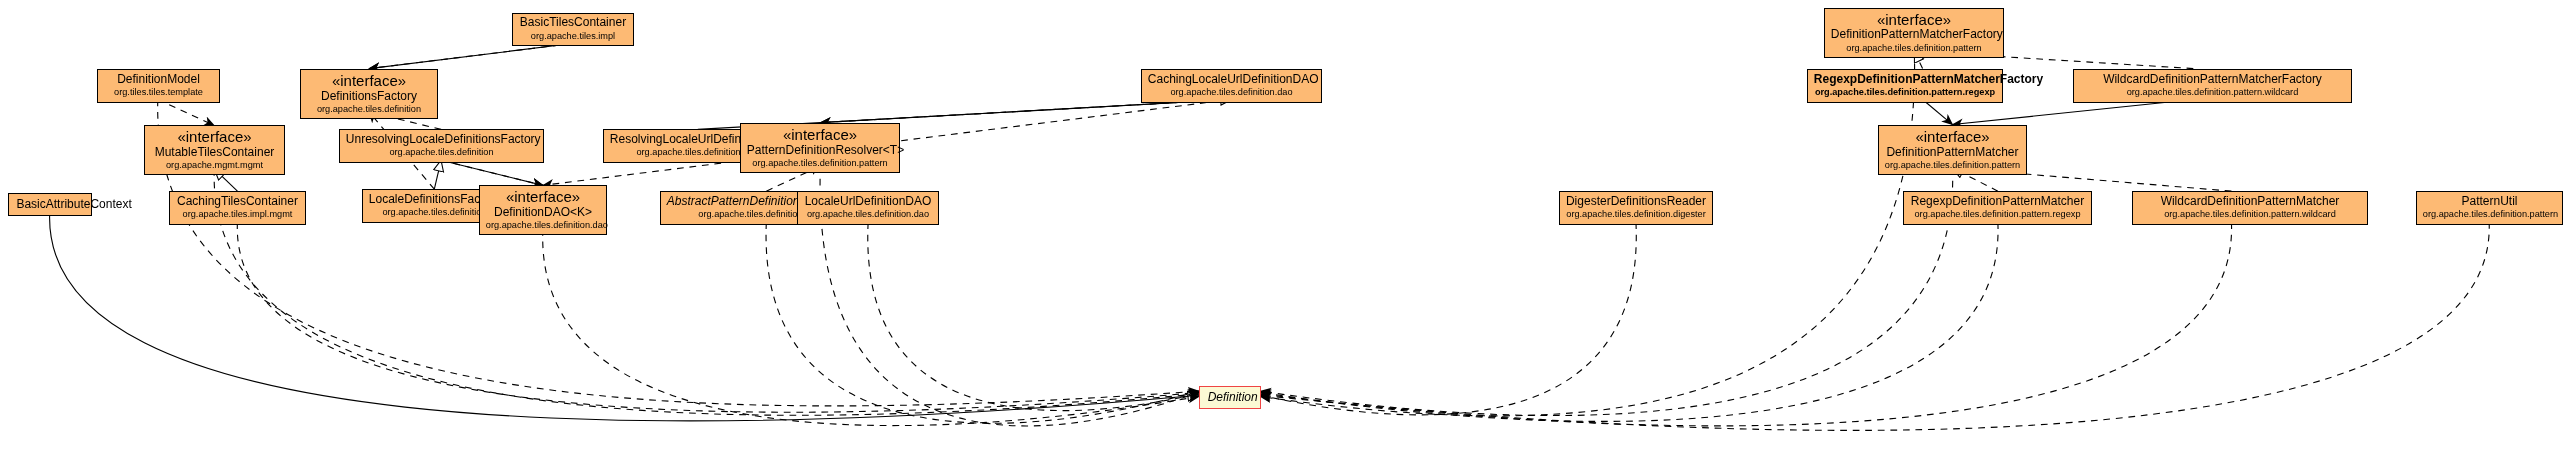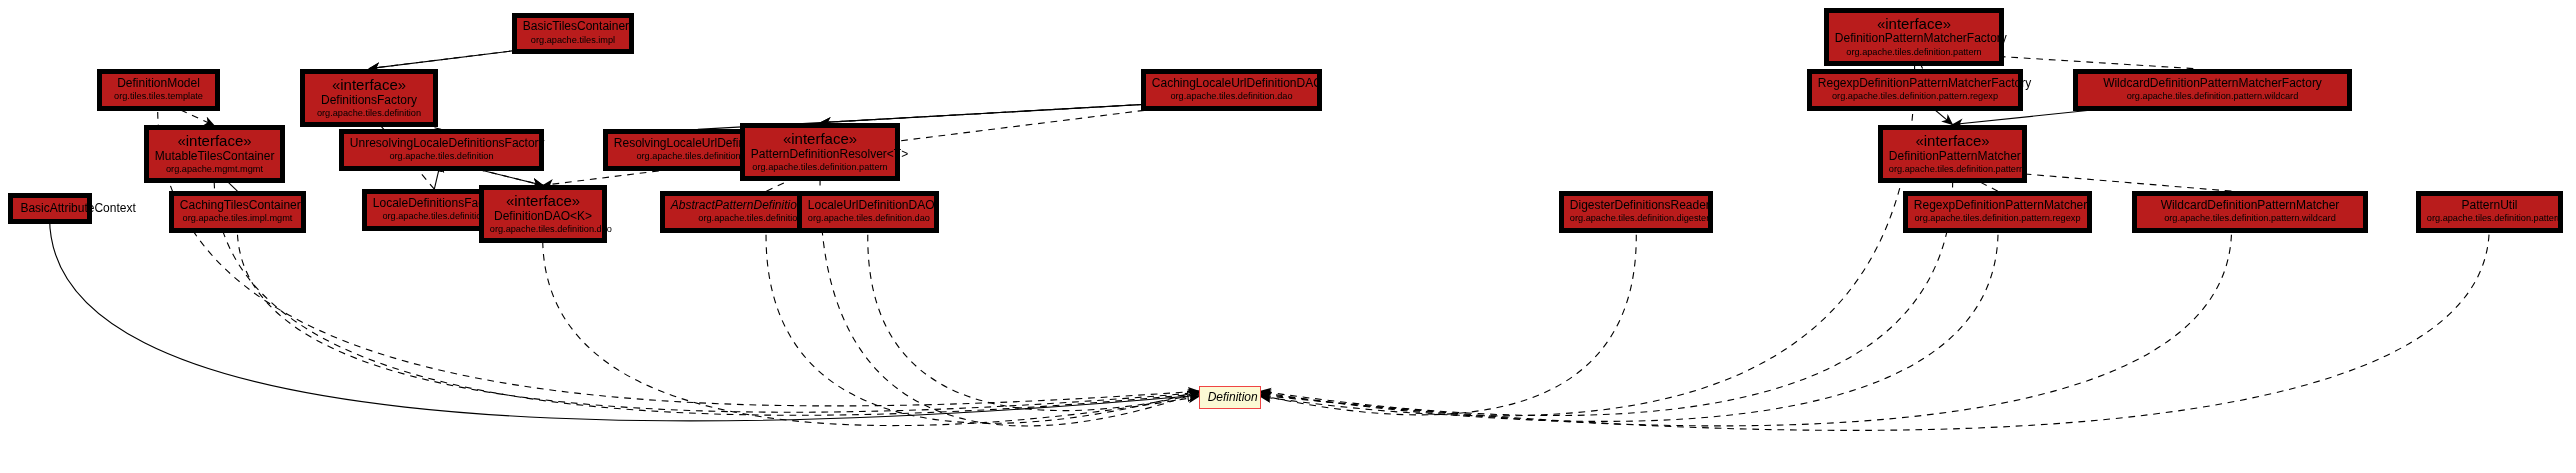--- a/index.html
+++ b/index.html
@@ -17,22 +17,22 @@
   #edges{
     position:absolute;
     left:0; top:0;
     width:2576px;
     height:474px;
     pointer-events:none;
   }
   .node{
     position:absolute;
     box-sizing:border-box;
-    border:5px solid #000000;
-    background:#b91c1c;
+    border:1px solid #000000;
+    background:#fdba74;
     text-align:center;
     padding:2.9px 5.8px 3.9px 5.8px;
     line-height:1.12;
     white-space:nowrap;
     z-index:5;
   }
   .node .stereo{
     font-size:15px;
     color:#000;
     display:block;
@@ -127,21 +127,21 @@
     <div class="node" style="left: 300px; top: 69px; width: 138px; min-height: 43px;">
     <span class="stereo">«interface»</span>
     <span class="cname">DefinitionsFactory</span>
     <span class="pkg">org.apache.tiles.definition</span>
   </div>
     <div class="node" style="left: 1141px; top: 69px; width: 181px; min-height: 31px;">
 
     <span class="cname">CachingLocaleUrlDefinitionDAO</span>
     <span class="pkg">org.apache.tiles.definition.dao</span>
   </div>
-    <div class="node" style="left: 1807px; top: 69px; width: 216px; min-height: 31px;">
+    <div class="node" style="left: 1807px; top: 69px; width: 196px; min-height: 31px; font-weight: bold;">
 
     <span class="cname">RegexpDefinitionPatternMatcherFactory</span>
     <span class="pkg">org.apache.tiles.definition.pattern.regexp</span>
   </div>
     <div class="node" style="left: 2073px; top: 69px; width: 279px; min-height: 31px;">
 
     <span class="cname">WildcardDefinitionPatternMatcherFactory</span>
     <span class="pkg">org.apache.tiles.definition.pattern.wildcard</span>
   </div>
     <div class="node" style="left: 144px; top: 125px; width: 141px; min-height: 43px;">

